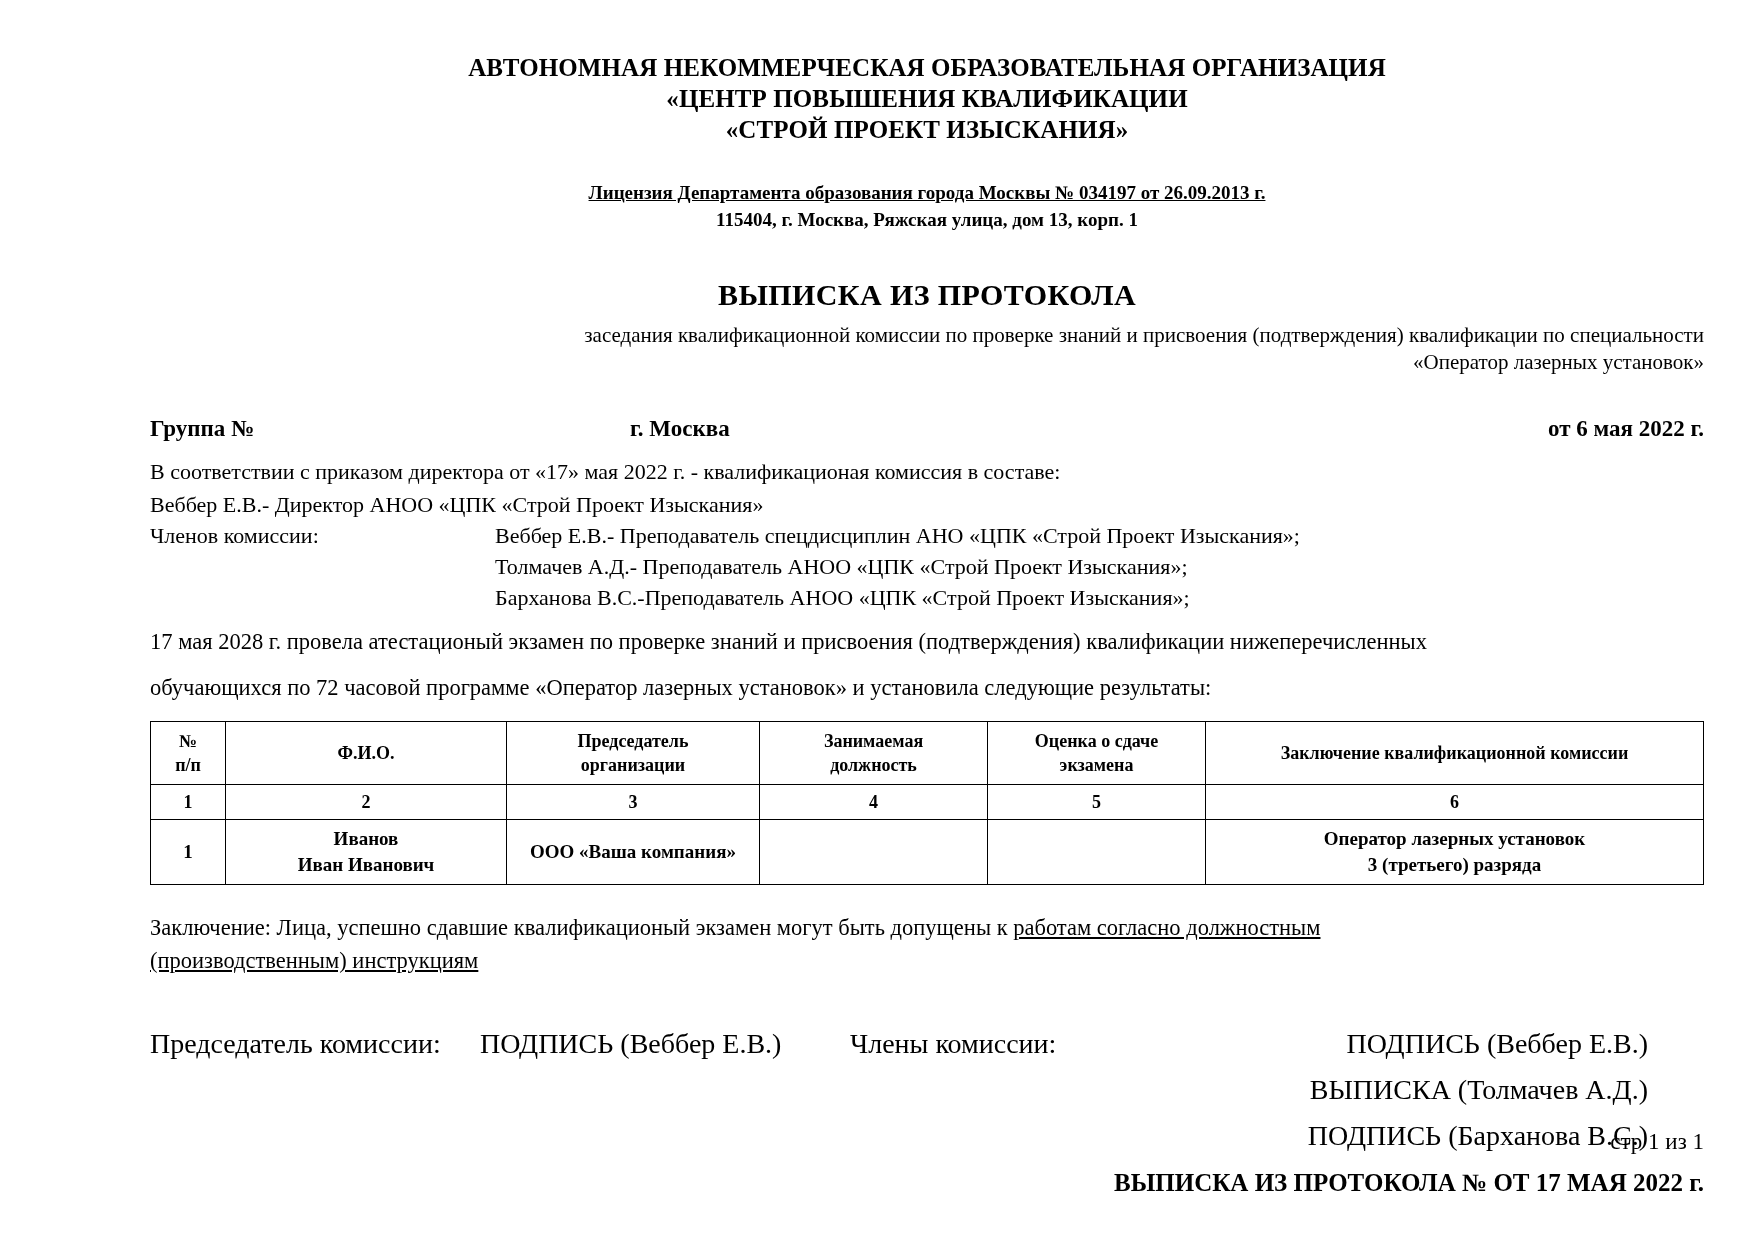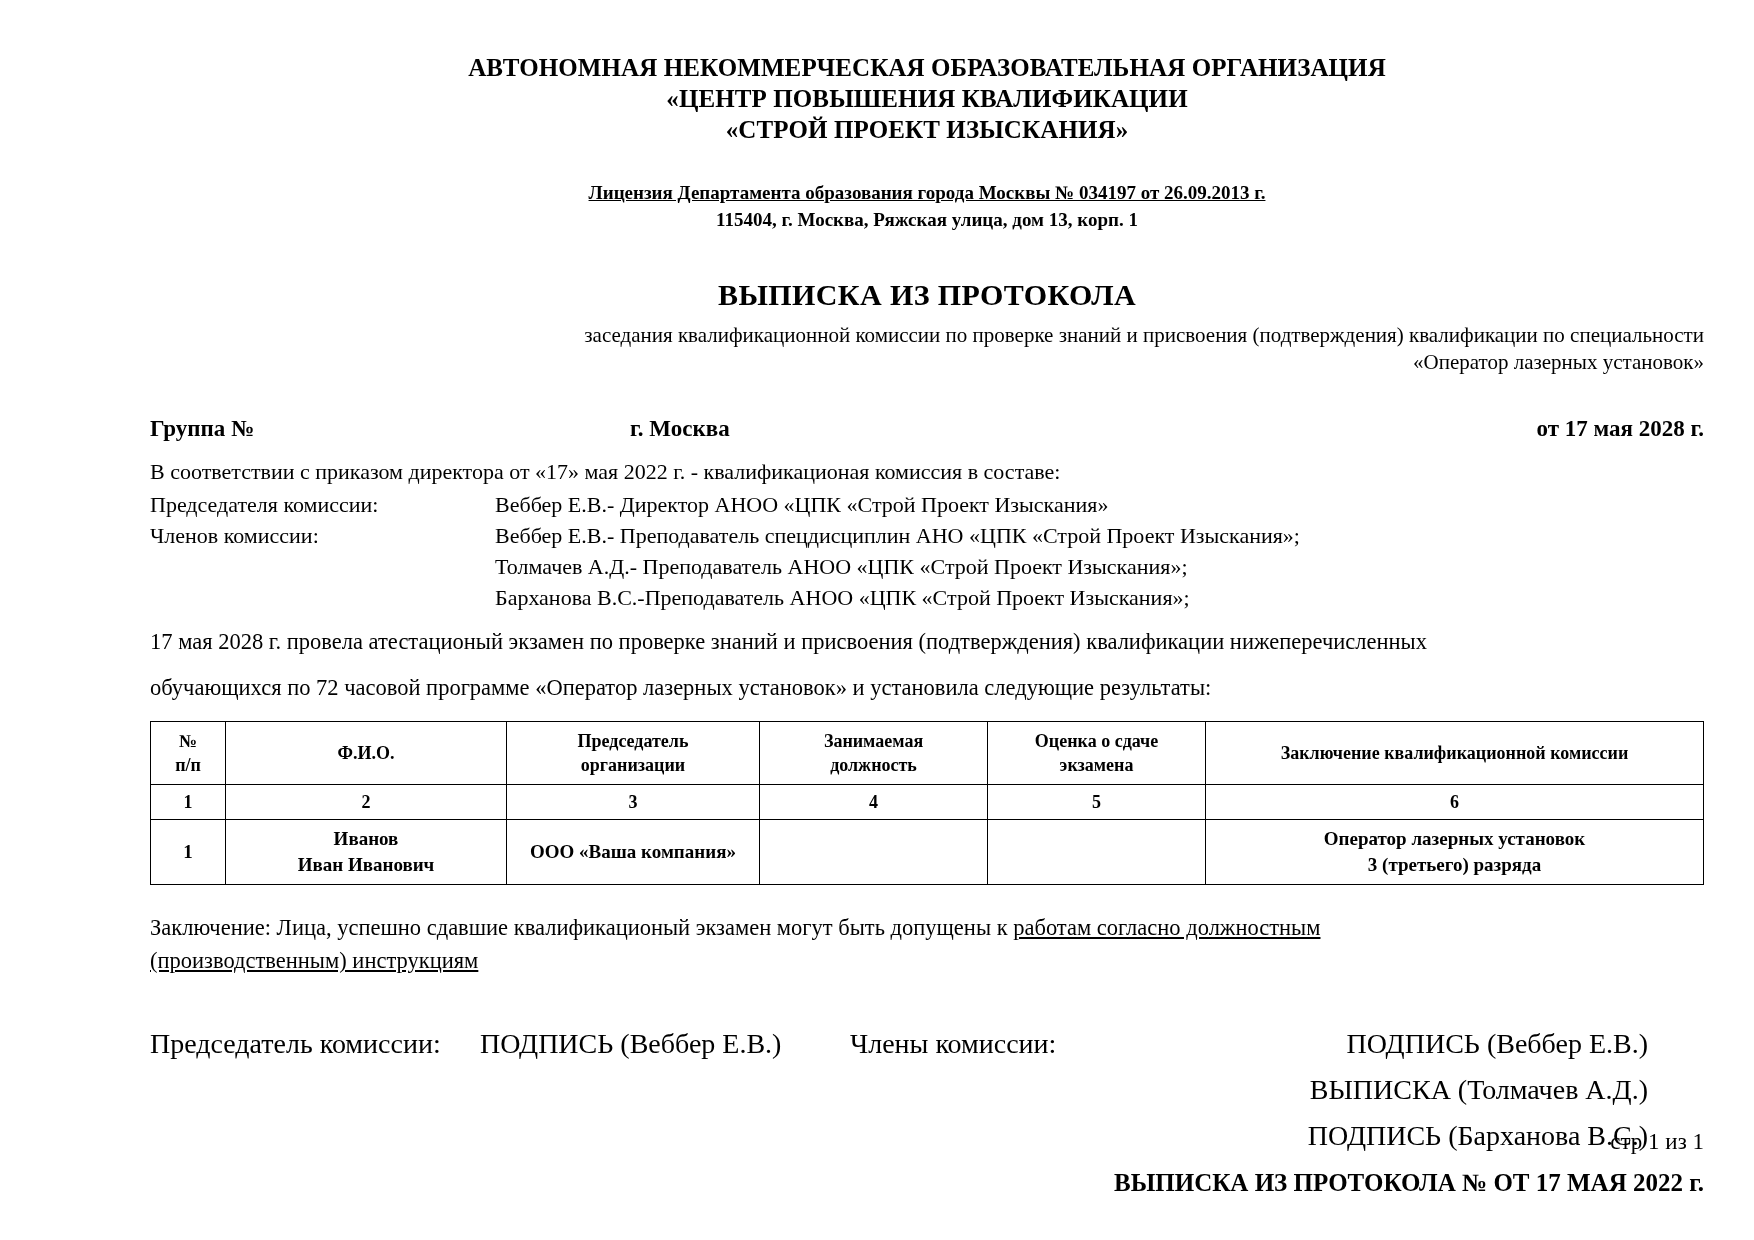--- a/index.html
+++ b/index.html
@@ -202,28 +202,27 @@
       <div class="addr-line">115404, г. Москва, Ряжская улица, дом 13, корп. 1</div>
     </div>
 
     <div class="doc-title">ВЫПИСКА ИЗ ПРОТОКОЛА</div>
     <div class="doc-sub">заседания квалификационной комиссии по проверке знаний и присвоения (подтверждения) квалификации по специальности</div>
     <div class="doc-sub" style="margin-top:0">«Оператор лазерных установок»</div>
 
     <div class="meta-row">
       <div class="meta-left">Группа №</div>
       <div class="meta-center">г. Москва</div>
-      <div class="meta-right">от 17 мая 2028 г.</div>
+      <div class="meta-right">от 6 мая 2022 г.</div>
     </div>
 
     <div class="para">В соответствии с приказом директора от «17» мая 2022 г. - квалификационая комиссия в составе:</div>
 
     <div class="members">
       <div class="member-row">
-        <div class="member-role">Председателя комиссии:</div>
         <div class="member-name">Веббер Е.В.- Директор АНОО «ЦПК «Строй Проект Изыскания»</div>
       </div>
       <div class="member-row">
         <div class="member-role">Членов комиссии:</div>
         <div class="member-name">Веббер Е.В.- Преподаватель спецдисциплин АНО «ЦПК «Строй Проект Изыскания»;</div>
       </div>
       <div class="member-row">
         <div class="member-role"></div>
         <div class="member-name">Толмачев А.Д.- Преподаватель АНОО «ЦПК «Строй Проект Изыскания»;</div>
       </div>

